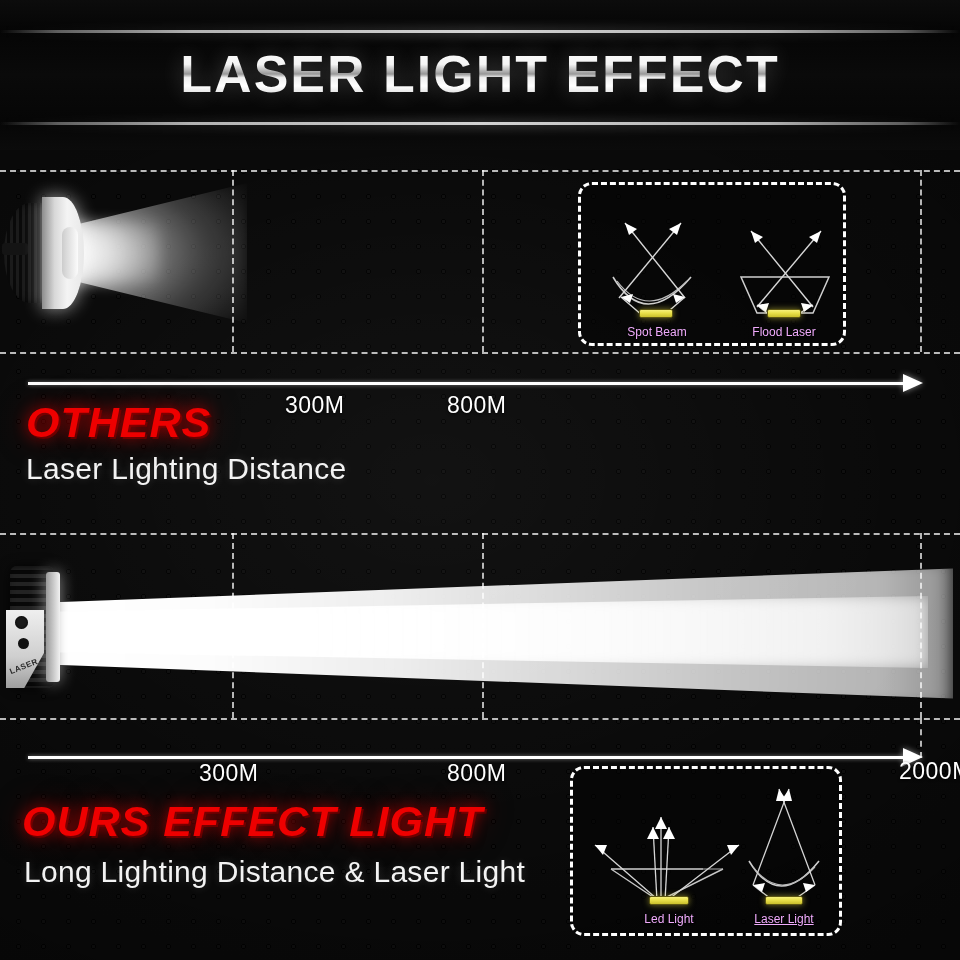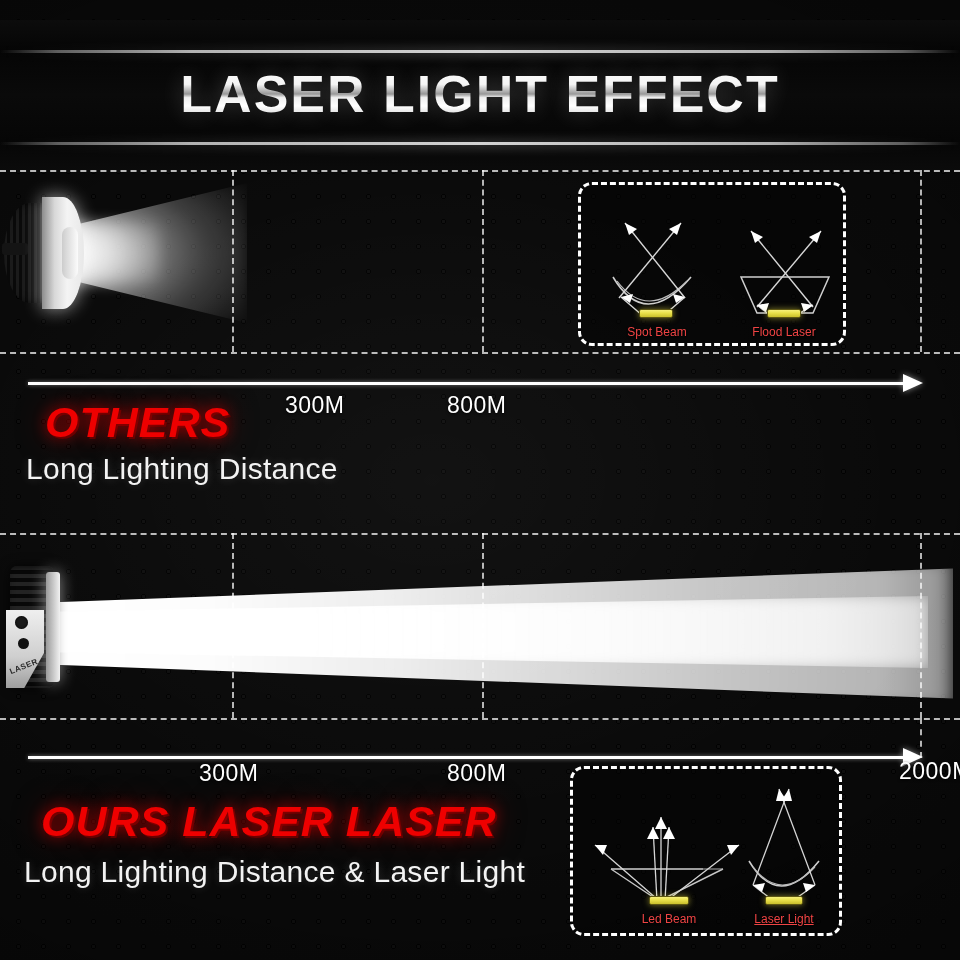--- a/index.html
+++ b/index.html
@@ -25,21 +25,20 @@
     position:absolute; inset:0;
     background:radial-gradient(ellipse 110% 80% at 45% 50%, rgba(255,255,255,0.035) 0%, rgba(0,0,0,0.0) 45%, rgba(0,0,0,0.55) 100%);
     pointer-events:none;
   }
 
   
   .header{
     position:absolute; left:0; top:0; width:960px; height:150px;
     background:linear-gradient(180deg,#0c0c0c 0%, #050505 20%, #0a0a0a 50%, #060606 80%, #0b0b0b 100%);
     overflow:hidden;
-    margin-top:20px;
   }
   .header .rule{
     position:absolute; left:0; width:960px; height:3px;
     background:linear-gradient(90deg, rgba(60,60,60,0) 0%, #6e6e6e 6%, #cfcfcf 20%, #f2f2f2 50%, #cfcfcf 80%, #6e6e6e 94%, rgba(60,60,60,0) 100%);
     opacity:.85;
   }
   .header .rule.top{ top:30px; }
   .header .rule.bot{ top:122px; }
   .header .glowline{
     position:absolute; left:0; width:960px; height:12px;
@@ -91,21 +90,20 @@
     letter-spacing:.5px; white-space:nowrap;
     text-shadow:0 1px 3px rgba(0,0,0,.9);
   }
 
   
   .redline{
     position:absolute; color:#ee0000; font-weight:bold;
     font-style:italic;
     letter-spacing:1px; white-space:nowrap;
     text-shadow:0 0 14px rgba(190,0,0,.85), 0 0 30px rgba(140,0,0,.6), 2px 2px 0 rgba(90,0,0,.9);
-    margin-left:19px;
   }
   .subline{
     position:absolute; color:#f3f3f3; font-weight:400;
     white-space:nowrap; letter-spacing:.3px;
     text-shadow:0 0 10px rgba(255,255,255,.18);
   }
 
   
   .beam-top{
     position:absolute; left:52px; top:183px; width:195px; height:140px;
@@ -190,21 +188,21 @@
   }
 
   
   .inset{
     position:absolute;
     border:3px dashed #ffffff;
     border-radius:14px;
     background:rgba(3,3,3,.55);
   }
   .inset-label{
-    position:absolute; color:#ef4444; font-size:12px; font-weight:500;
+    position:absolute; color:#f0abfc; font-size:12px; font-weight:500;
     white-space:nowrap; text-align:center;
     text-shadow:0 1px 2px #000;
   }
   .chip{
     position:absolute; height:9px;
     background:linear-gradient(180deg,#f6f07a 0%, #e9e04a 45%, #c9bf2c 100%);
     border:1px solid #5d5613; border-radius:2px;
     box-shadow:0 0 6px rgba(233,224,74,.5);
   }
   .inset svg{ position:absolute; left:0; top:0; overflow:visible; }
@@ -289,42 +287,42 @@
   <div class="inset-label" style="left:155px; top:140px; width:96px;">Flood Laser</div>
 </div>
 
 <div class="axis" style="left:28px; top:382px; width:880px;"></div>
 <div class="axis-arrow" style="left:903px; top:374px;"></div>
 
 <div class="tick-label" style="left:285px; top:392px;">300M</div>
 <div class="tick-label" style="left:447px; top:392px;">800M</div>
 
 <div class="redline" style="left:26px; top:398px; font-size:43px;">OTHERS</div>
-<div class="subline" style="left:26px; top:452px; font-size:30px;">Long Lighting Distance</div>
+<div class="subline" style="left:26px; top:452px; font-size:30px;">Laser Lighting Distance</div>
 
 <div class="beam-bot"></div>
 <div class="beam-bot-core"></div>
 
 <div class="lamp-bar">
   <div class="body"></div>
   <div class="lens"></div>
   <div class="mount"></div>
   <div class="hole"></div>
   <div class="hole2"></div>
   <div class="brandtxt">LASER</div>
 </div>
 
 <div class="axis" style="left:28px; top:756px; width:880px;"></div>
 <div class="axis-arrow" style="left:903px; top:748px;"></div>
 
 <div class="tick-label" style="left:199px; top:760px;">300M</div>
 <div class="tick-label" style="left:447px; top:760px;">800M</div>
 <div class="tick-label" style="left:899px; top:758px;">2000M</div>
 
-<div class="redline" style="left:22px; top:797px; font-size:43px;">OURS LASER LASER</div>
+<div class="redline" style="left:22px; top:797px; font-size:43px;">OURS EFFECT LIGHT</div>
 <div class="subline" style="left:24px; top:855px; font-size:30px;">Long Lighting Distance &amp; Laser Light</div>
 
 <div class="inset" style="left:570px; top:766px; width:272px; height:170px;">
   <svg width="272" height="170" viewBox="0 0 272 170">
     <g stroke="#d6d6d6" stroke-width="1.3" fill="none">
 
       <path d="M38 100 L130 100 L38 100" stroke="#b8b8b8"></path>
       <path d="M38 100 L86 132 L150 100" stroke="#c6c6c6" stroke-width="1.4"></path>
       <line x1="38" y1="100" x2="150" y2="100" stroke="#b0b0b0" stroke-width="1.1"></line>
 
@@ -353,15 +351,15 @@
     </g>
     <polygon points="216,20 208,32 219,32" fill="#ffffff"></polygon>
     <polygon points="206,20 203,32 214,32" fill="#ffffff"></polygon>
     <polygon points="180,116 192,114 189,123" fill="#ffffff"></polygon>
     <polygon points="242,116 230,114 233,123" fill="#ffffff"></polygon>
   </svg>
 
   <div class="chip" style="left:76px; top:127px; width:40px;"></div>
   <div class="chip" style="left:192px; top:127px; width:38px;"></div>
 
-  <div class="inset-label" style="left:48px; top:143px; width:96px;">Led Beam</div>
+  <div class="inset-label" style="left:48px; top:143px; width:96px;">Led Light</div>
   <div class="inset-label" style="left:163px; top:143px; width:96px;text-decoration:underline;">Laser Light</div>
 </div>
 
 </body></html>

